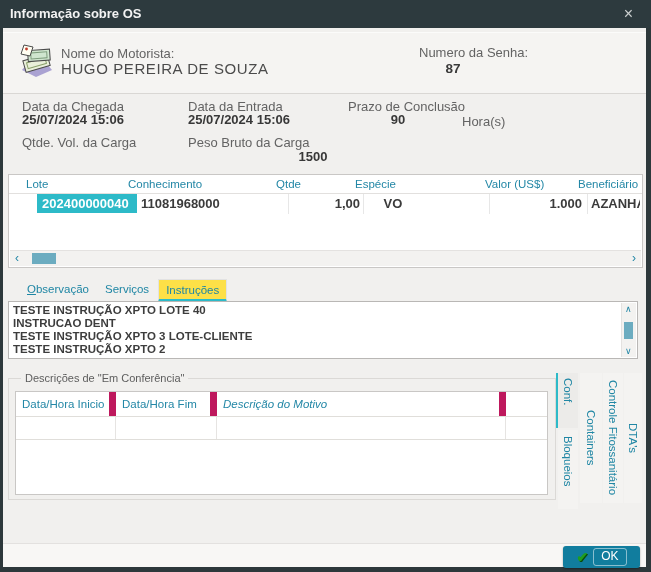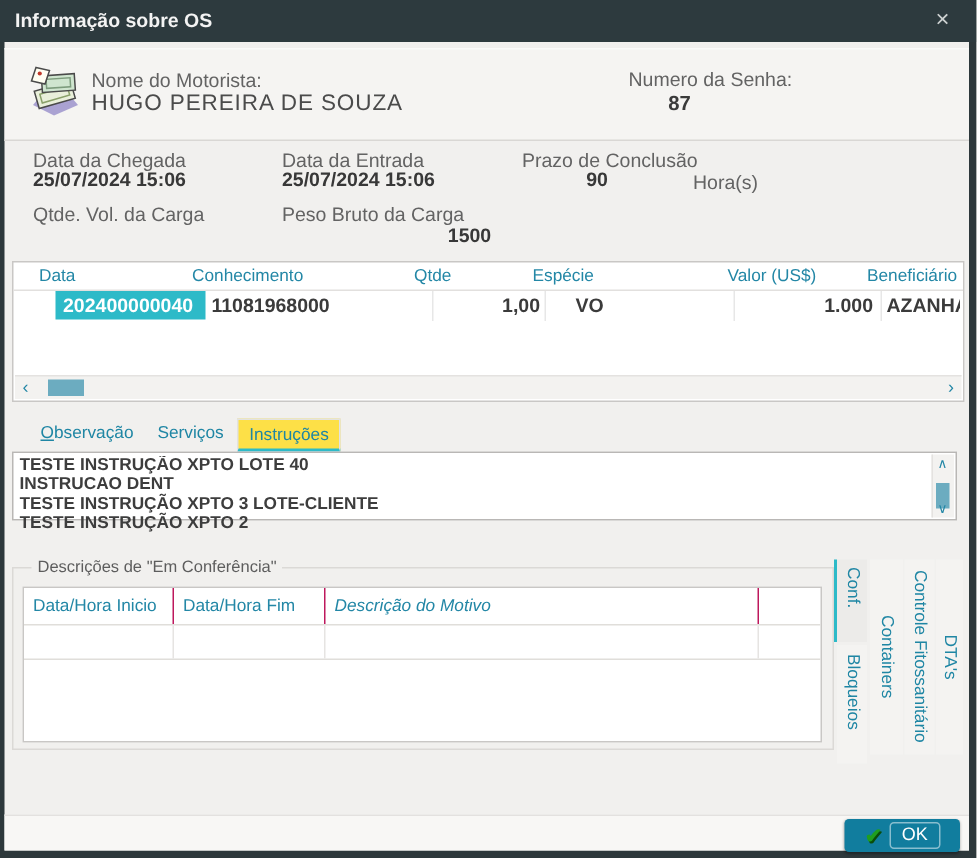--- a/index.html
+++ b/index.html
@@ -54,39 +54,39 @@
            border-top:1px solid #e4e2e0;}
   .harrow{position:absolute;top:0;color:#2387a6;font-size:12px;line-height:14px;cursor:default;}
   .hthumb{position:absolute;left:22px;top:2px;width:24px;height:11px;background:#6cacc0;}
   
   .tabs{position:absolute;left:17px;top:251px;height:23px;display:flex;gap:2px;}
   .tab{display:inline-block;font-size:11.5px;color:#1f86a4;padding:4px 7px 4px;cursor:default;}
   .tab.active{background:#fde047;border:1px solid #e2e2e2;border-bottom:3px solid #2dbac8;
               padding-bottom:1px;}
   .tab-obs::first-letter{text-decoration:underline;}
   
-  .instr{position:absolute;left:5px;top:273px;width:630px;height:46px;background:#fff;
+  .instr{position:absolute;left:5px;top:273px;width:630px;height:58px;background:#fff;
          border:1px solid #b9b7b5;box-sizing:border-box;}
   .instr-text{position:absolute;left:4px;top:2px;right:18px;font-weight:bold;font-size:11.5px;
               line-height:13px;color:#3d3d3d;white-space:nowrap;overflow:hidden;}
   .vscroll{position:absolute;right:1px;top:1px;bottom:1px;width:14px;background:#f3f2f0;
            border-left:1px solid #e4e2e0;}
   .varrow{position:absolute;left:3px;color:#2387a6;font-size:9px;cursor:default;}
   .vthumb{position:absolute;left:2px;top:19px;width:9px;height:17px;background:#6cacc0;}
   
   .group{position:absolute;left:5px;top:350px;width:548px;height:122px;
          border:1px solid #dbd9d6;box-sizing:border-box;}
   .group-label{position:absolute;left:12px;top:-7px;background:#f1f0ee;padding:0 4px;
                font-size:11px;color:#5d5d5d;}
   .ctable{position:absolute;left:6px;top:12px;right:7px;bottom:4px;background:#fff;
           border:1px solid #c9c7c5;}
   .crow{display:flex;border-bottom:1px solid #e0deda;}
   .crow-head{height:24px;}
   .crow-empty{height:22px;}
-  .ch{box-sizing:border-box;border-right:1px solid #be185d;padding:6px 0 0 6px;
+  .ch{box-sizing:border-box;border-right:7px solid #be185d;padding:6px 0 0 6px;
       font-size:11.5px;color:#2387a6;white-space:nowrap;overflow:hidden;}
   .cc{box-sizing:border-box;border-right:1px solid #e6e4e2;}
   .cw1{width:100px;} .cw2{width:101px;} .cw3{width:289px;font-style:italic;} .cfill{flex:1;border-right:none;}
   
   .sidetabs{position:absolute;left:552px;top:345px;width:90px;height:130px;}
   .strip{position:absolute;top:0;bottom:0;background:#f4f3f1;display:flex;
          align-items:center;justify-content:center;}
   .strip2{left:25px;width:22px;} .strip3{left:48px;width:20px;} .strip4{left:69px;width:18px;}
   .vtxt{writing-mode:vertical-rl;font-size:11.5px;color:#1f86a4;white-space:nowrap;cursor:default;}
   .vtab-conf{position:absolute;left:1px;top:0;width:22px;height:55px;background:#ecebe9;
@@ -144,21 +144,21 @@
     <span class="val chegada-v">25/07/2024 15:06</span>
     <span class="val entrada-v">25/07/2024 15:06</span>
     <span class="val prazo-v">90</span>
     <span class="lbl prazo-u">Hora(s)</span>
     <span class="lbl qtde-l">Qtde. Vol. da Carga</span>
     <span class="lbl peso-l">Peso Bruto da Carga</span>
     <span class="val peso-v">1500</span>
 
     <div class="lots">
       <div class="lots-head">
-        <span class="th th-lote">Data</span>
+        <span class="th th-lote">Lote</span>
         <span class="th th-con">Conhecimento</span>
         <span class="th th-qtde">Qtde</span>
         <span class="th th-esp">Espécie</span>
         <span class="th th-val">Valor (US$)</span>
         <span class="th th-ben">Beneficiário</span>
       </div>
       <div class="lots-row">
         <span class="colline" style="left:266px"></span>
         <span class="colline" style="left:341px"></span>
         <span class="colline" style="left:467px"></span>

